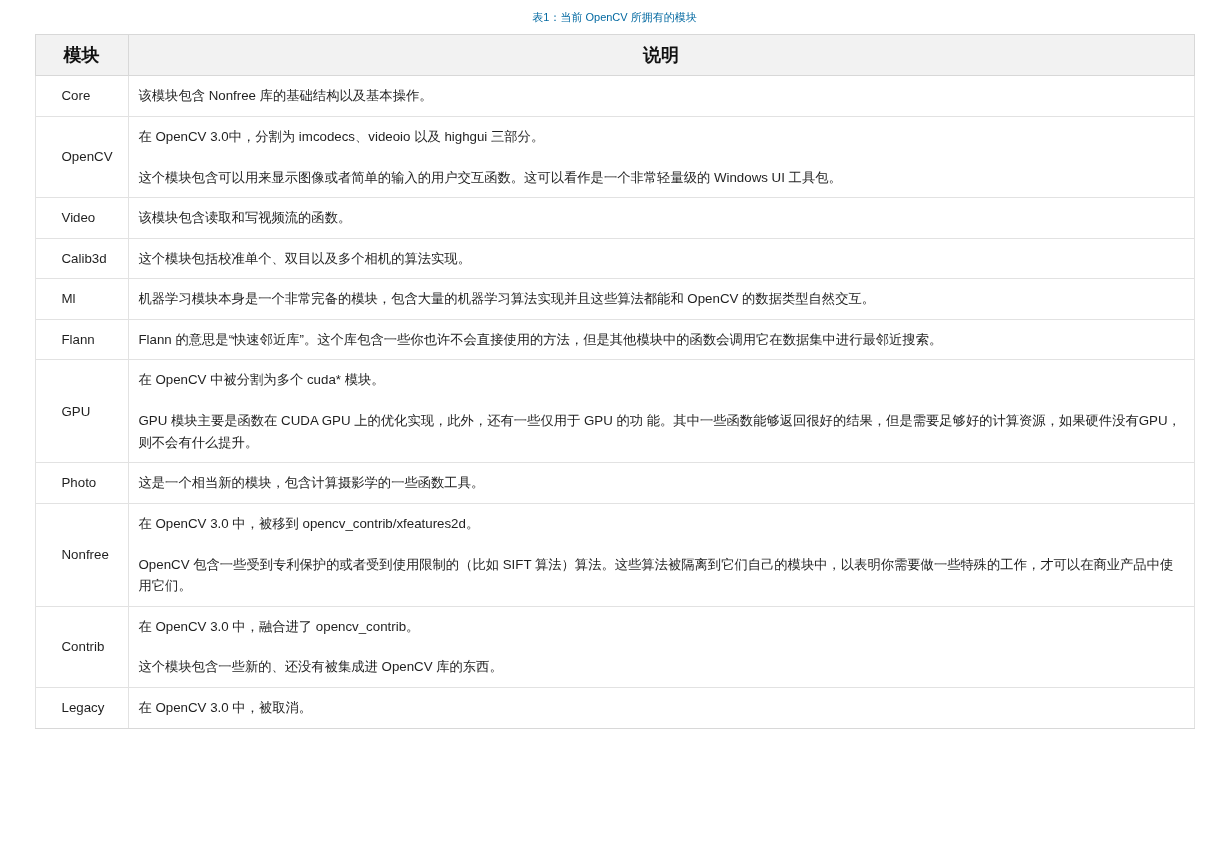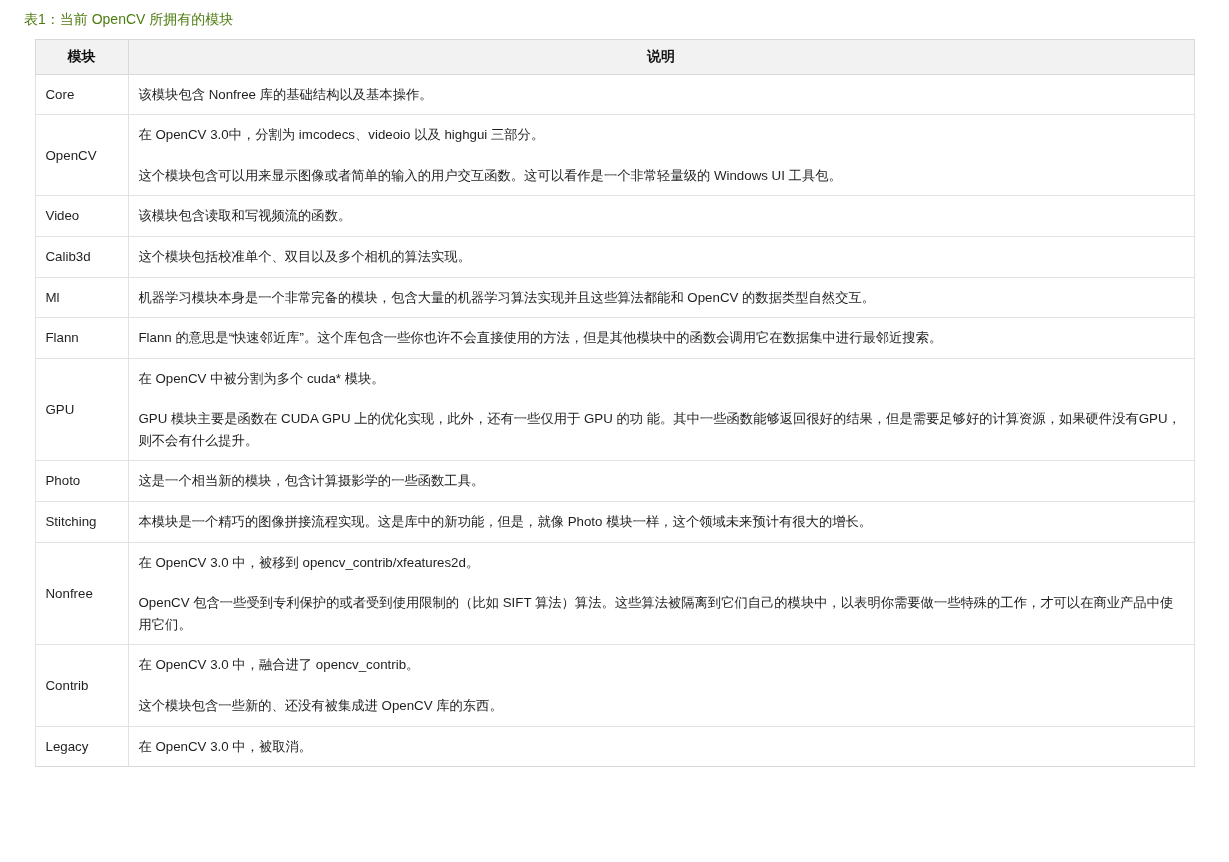--- a/index.html
+++ b/index.html
@@ -13,53 +13,54 @@
     font-family: "Liberation Sans", sans-serif;
     color: #1a1a1a;
     -webkit-font-smoothing: antialiased;
   }
   .page {
     width: 1229px;
     box-sizing: border-box;
     padding: 10px 24px 12px 24px;
   }
   .table-caption {
-    font-size: 14px;
-    color: #4d7c0f;
+    text-align: center;
+    font-size: 11px;
+    color: #0369a1;
     margin: 0 0 9px 0;
     line-height: 1.4;
   }
   table.modules {
     width: 1160px;
     margin: 0 auto;
     border-collapse: collapse;
     table-layout: fixed;
     border: 1px solid #d8d8d8;
     font-size: 13.3px;
   }
   table.modules thead th {
     background: #f2f2f2;
     font-weight: bold;
     text-align: center;
     padding: 8px 6px;
     border: 1px solid #d8d8d8;
     color: #111;
-    font-size: 14px;
+    font-size: 18px;
   }
   table.modules th.col-module { width: 80px; }
   table.modules td {
     border: 1px solid #e2e2e2;
     padding: 9px 10px;
     vertical-align: middle;
     line-height: 1.62;
     color: #1f1f1f;
   }
   table.modules td.module-name {
     width: 80px;
-    padding-left: 10px;
+    padding-left: 26px;
     white-space: nowrap;
     color: #1f1f1f;
   }
   table.modules td.module-desc p {
     margin: 0;
   }
   table.modules td.module-desc p + p {
     margin-top: 1.45em;
   }
   table.modules tbody tr:last-child td {
@@ -123,26 +124,20 @@
             <p>GPU 模块主要是函数在 CUDA GPU 上的优化实现，此外，还有一些仅用于 GPU 的功 能。其中一些函数能够返回很好的结果，但是需要足够好的计算资源，如果硬件没有GPU，则不会有什么提升。</p>
           </td>
         </tr>
         <tr>
           <td class="module-name">Photo</td>
           <td class="module-desc">
             <p>这是一个相当新的模块，包含计算摄影学的一些函数工具。</p>
           </td>
         </tr>
         <tr>
-          <td class="module-name">Stitching</td>
-          <td class="module-desc">
-            <p>本模块是一个精巧的图像拼接流程实现。这是库中的新功能，但是，就像 Photo 模块一样，这个领域未来预计有很大的增长。</p>
-          </td>
-        </tr>
-        <tr>
           <td class="module-name">Nonfree</td>
           <td class="module-desc">
             <p>在 OpenCV 3.0 中，被移到 opencv_contrib/xfeatures2d。</p>
             <p>OpenCV 包含一些受到专利保护的或者受到使用限制的（比如 SIFT 算法）算法。这些算法被隔离到它们自己的模块中，以表明你需要做一些特殊的工作，才可以在商业产品中使用它们。</p>
           </td>
         </tr>
         <tr>
           <td class="module-name">Contrib</td>
           <td class="module-desc">
             <p>在 OpenCV 3.0 中，融合进了 opencv_contrib。</p>

